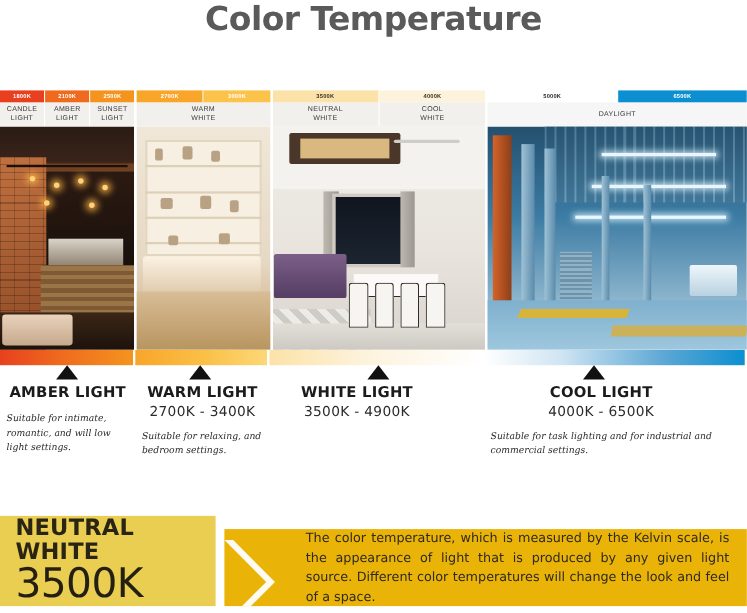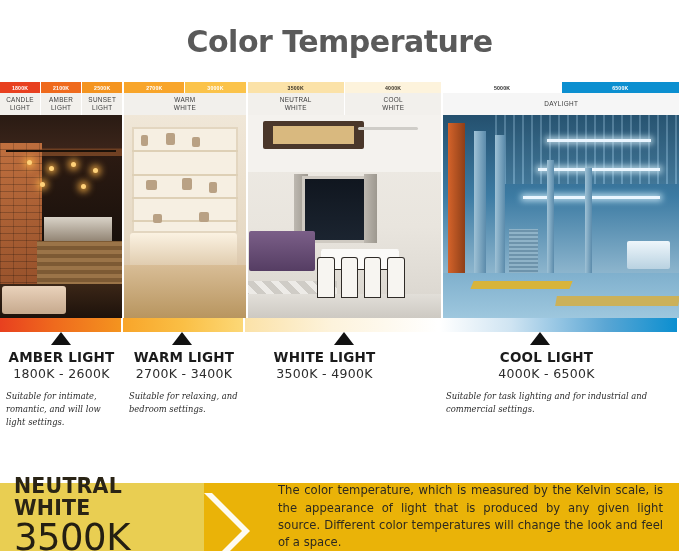--- a/index.html
+++ b/index.html
@@ -5,21 +5,21 @@
   html,body{margin:0;padding:0;}
   body{
     width:679px;height:557px;
     background:#ffffff;
     font-family:"Liberation Sans", sans-serif;
     overflow:hidden;
   }
   .page{position:relative;width:679px;height:557px;}
 
   
-  .title-wrap{height:82px;display:flex;align-items:center;justify-content:center;}
+  .title-wrap{height:82px;display:flex;justify-content:center;}
   .title{
     font-size:30px;font-weight:bold;color:#5a5a5a;
     letter-spacing:-0.5px;
     font-family:"DejaVu Sans", sans-serif;
   }
 
   
   .panels{display:flex;width:679px;height:236px;}
   .panel{position:relative;overflow:hidden;border-right:2px solid #ffffff;}
   .panel:last-child{border-right:none;}
@@ -158,21 +158,21 @@
     letter-spacing:.3px;font-family:"DejaVu Sans", sans-serif;
   }
   .cap p{
     margin:9px 0 0 0;font-size:8.4px;line-height:1.52;color:#2b2b2b;
     font-style:italic;font-family:"DejaVu Serif", serif;
   }
   .c3 h3,.c3 .kv{transform:translateX(-18px);}
   .c4 h3,.c4 .kv{transform:translateX(-12px);}
 
   
-  .band{position:absolute;left:0;bottom:6px;width:679px;height:68px;display:flex;}
+  .band{position:absolute;left:0;bottom:6px;width:679px;height:104px;display:flex;align-items:flex-end;}
   .band-left{width:196px;background:#e9ce52;position:relative;
      display:flex;flex-direction:column;justify-content:center;}
   .band-left .bl1{
      margin:0;padding-left:14px;font-size:20.5px;font-weight:bold;color:#2a2415;
      letter-spacing:.2px;font-family:"DejaVu Sans", sans-serif;line-height:1.05;}
   .band-left .bl2{
      margin:0;padding-left:14px;font-size:37px;color:#241f12;letter-spacing:-0.5px;
      font-family:"DejaVu Sans", sans-serif;line-height:1.05;}
   .band-gap{width:8px;background:#e9ce52;}
   .band-right{flex:1;background:#eab308;position:relative;
@@ -344,21 +344,20 @@
   <div class="markers">
     <div class="mk" style="left:51px"></div>
     <div class="mk" style="left:172px"></div>
     <div class="mk" style="left:334px"></div>
     <div class="mk" style="left:530px"></div>
   </div>
 
   <div class="caps">
     <div class="cap c1">
       <h3>AMBER LIGHT</h3>
-      <div class="kv">1800K - 2600K</div>
       <p>Suitable for intimate, romantic, and will low light settings.</p>
     </div>
     <div class="cap c2">
       <h3>WARM LIGHT</h3>
       <div class="kv">2700K - 3400K</div>
       <p>Suitable for relaxing, and bedroom settings.</p>
     </div>
     <div class="cap c3">
       <h3>WHITE LIGHT</h3>
       <div class="kv">3500K - 4900K</div>

